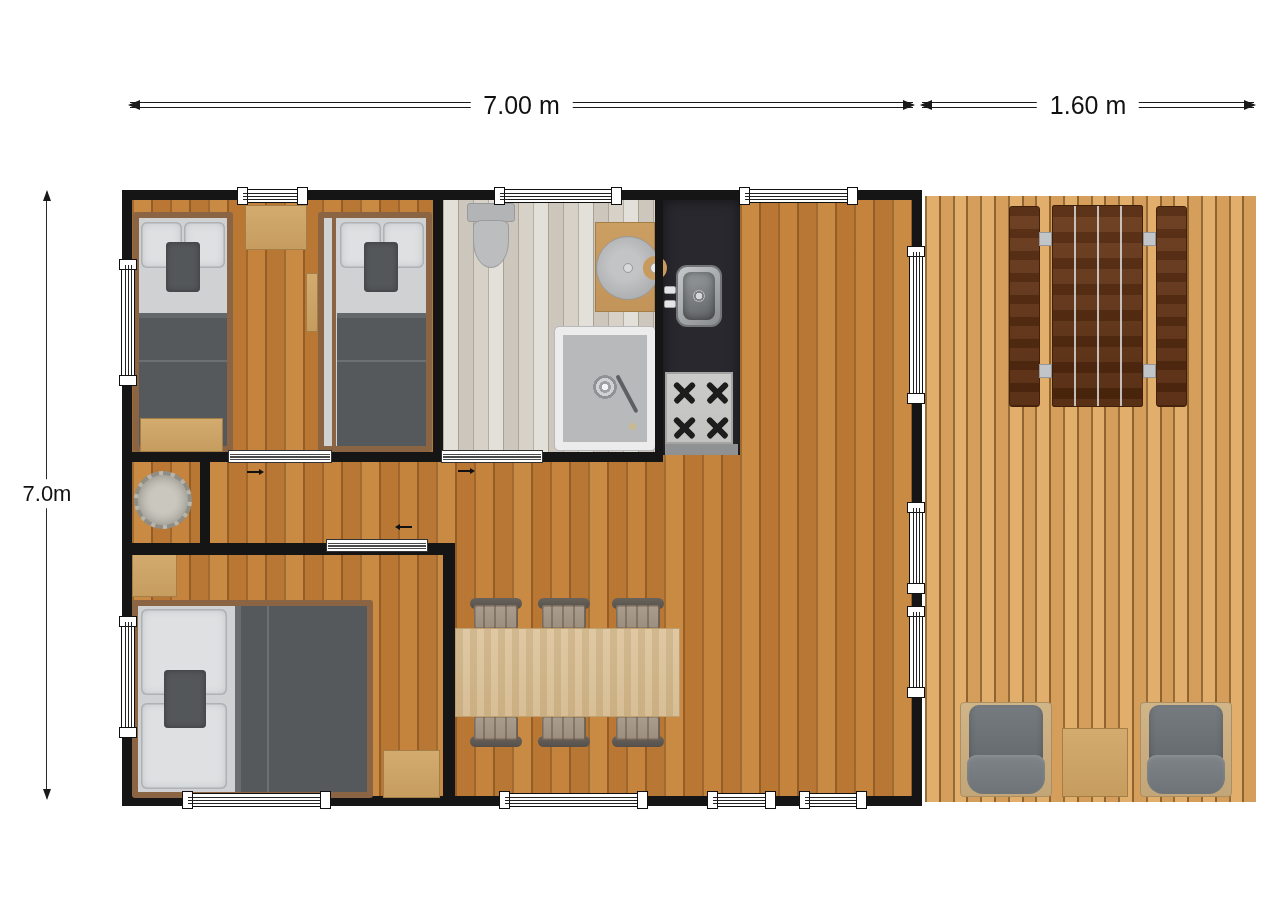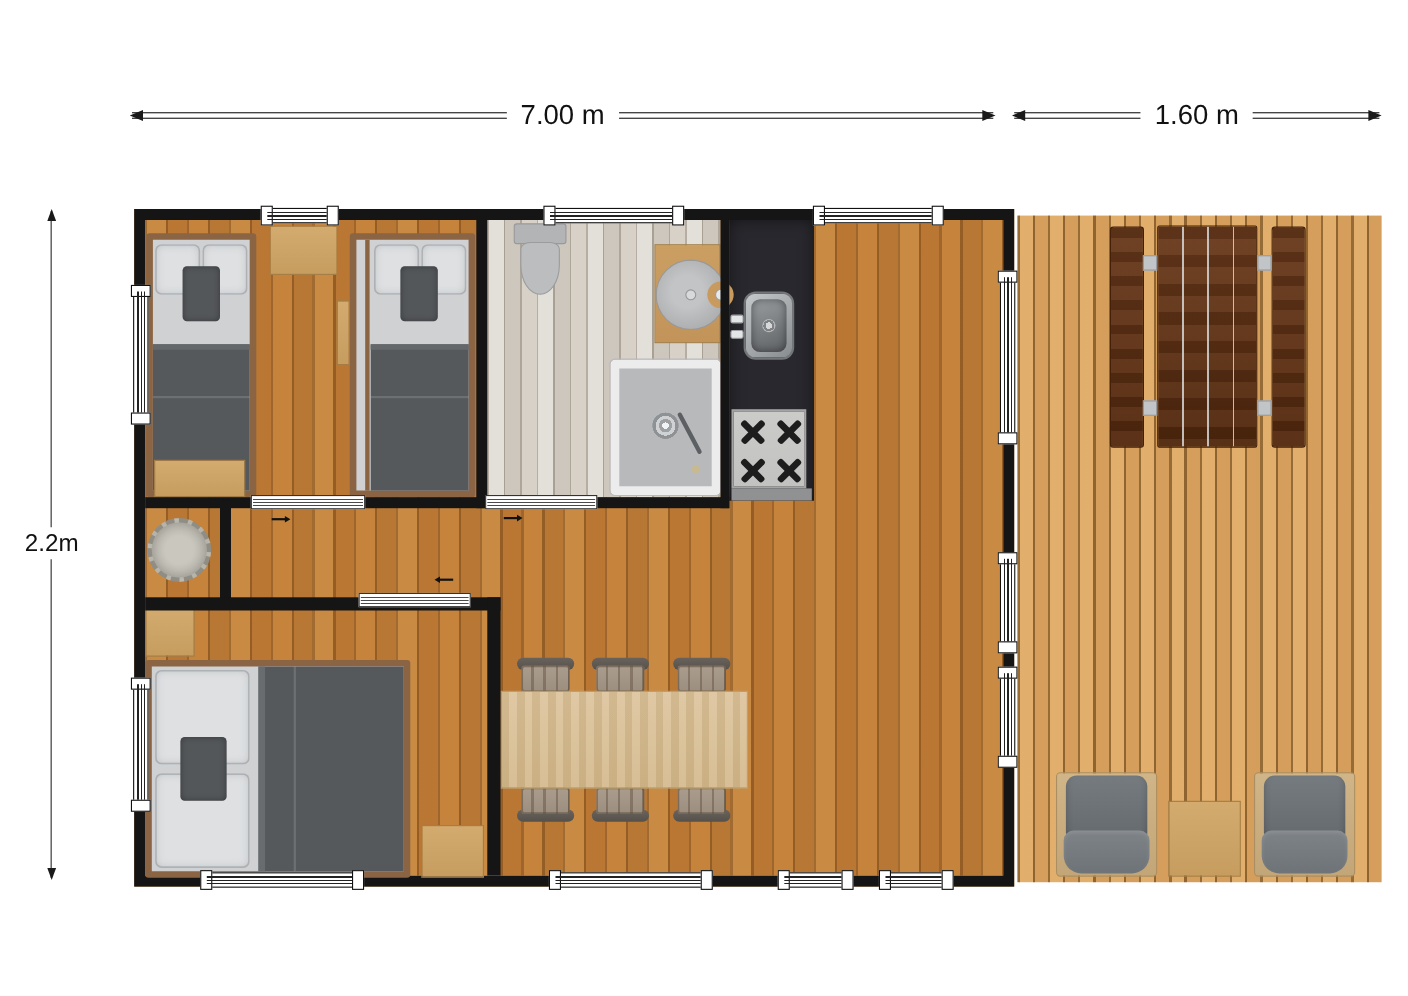--- a/index.html
+++ b/index.html
@@ -111,36 +111,36 @@
   .tab{background:#c2c5c7;border:1px solid #94979a;z-index:7;}
   .armchair{background:linear-gradient(180deg,#d0b588,#c3a678);border-radius:4px;border:1px solid #ab8f62;z-index:6;}
   .armchair .back{position:absolute;left:8px;right:8px;top:2px;height:62px;background:linear-gradient(180deg,#767b7f,#64696d);border-radius:10px;box-shadow:inset 0 -4px 7px rgba(0,0,0,.22);}
   .armchair .seat{position:absolute;left:6px;right:6px;bottom:2px;height:39px;background:linear-gradient(180deg,#7e8387,#6e7377);border-radius:9px 9px 16px 16px;box-shadow:inset 0 2px 4px rgba(255,255,255,.12);}
 </style>
 </head>
 <body>
 
 <div class="stage">
 
-  <div class="abs dim-bar" style="left:120px;top:102px;width:783px;">
+  <div class="abs dim-bar" style="left:130px;top:102px;width:783px;">
     <span class="ah l"></span>
     <span class="ah r"></span>
     <span class="dim-pill">7.00 m</span>
   </div>
 
   <div class="abs dim-bar" style="left:922px;top:102px;width:332px;">
     <span class="ah l"></span>
     <span class="ah r"></span>
     <span class="dim-pill">1.60 m</span>
   </div>
 
   <div class="abs dim-vline" style="left:46px;top:192px;height:606px;">
     <span class="av t"></span>
     <span class="av b"></span>
-    <span class="dim-pill v" style="top:302px;">2.2m</span>
+    <span class="dim-pill v" style="top:302px;">7.0m</span>
   </div>
 
   <div class="abs deck">
     <div class="abs darkplank" style="left:84px;top:10px;width:31px;height:201px;"></div>
     <div class="abs picnictable" style="left:127px;top:9px;width:91px;height:202px;"></div>
     <div class="abs darkplank" style="left:231px;top:10px;width:31px;height:201px;"></div>
     <div class="abs tab" style="left:114px;top:36px;width:13px;height:14px;"></div>
     <div class="abs tab" style="left:114px;top:168px;width:13px;height:14px;"></div>
     <div class="abs tab" style="left:218px;top:36px;width:13px;height:14px;"></div>
     <div class="abs tab" style="left:218px;top:168px;width:13px;height:14px;"></div>

